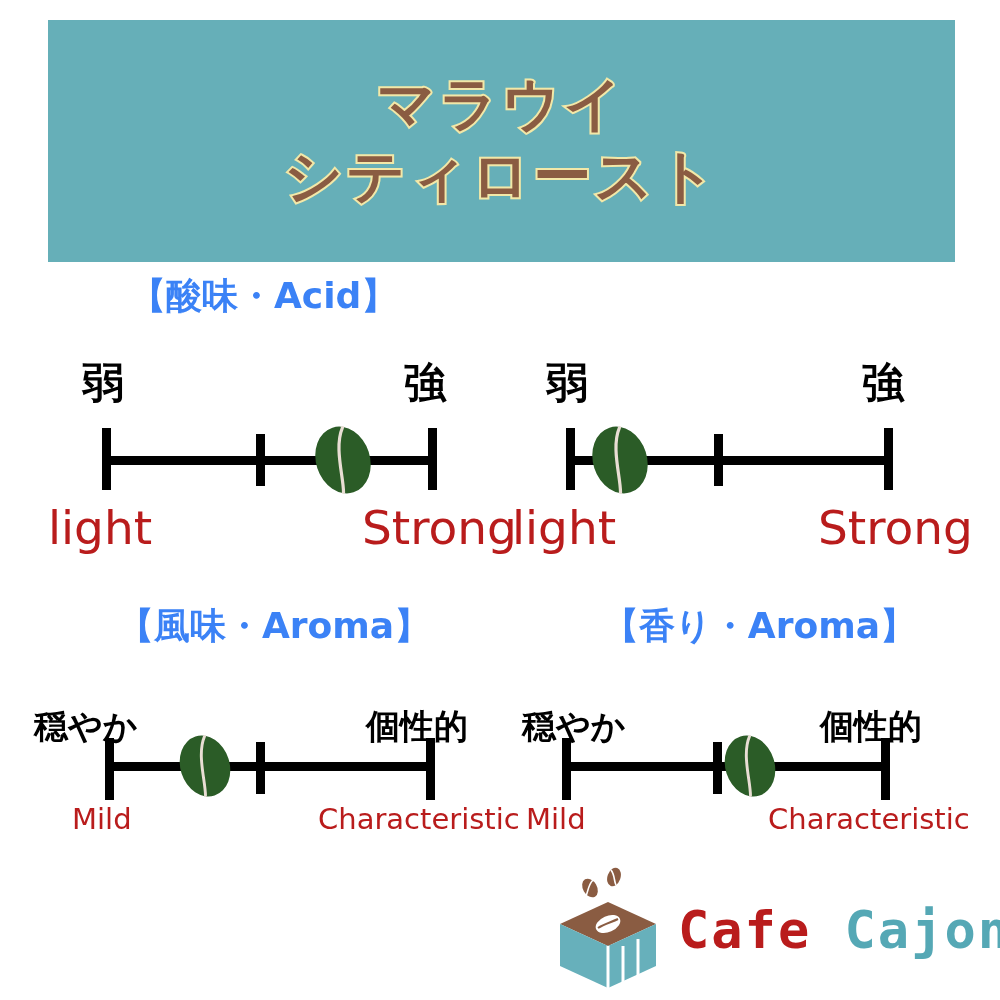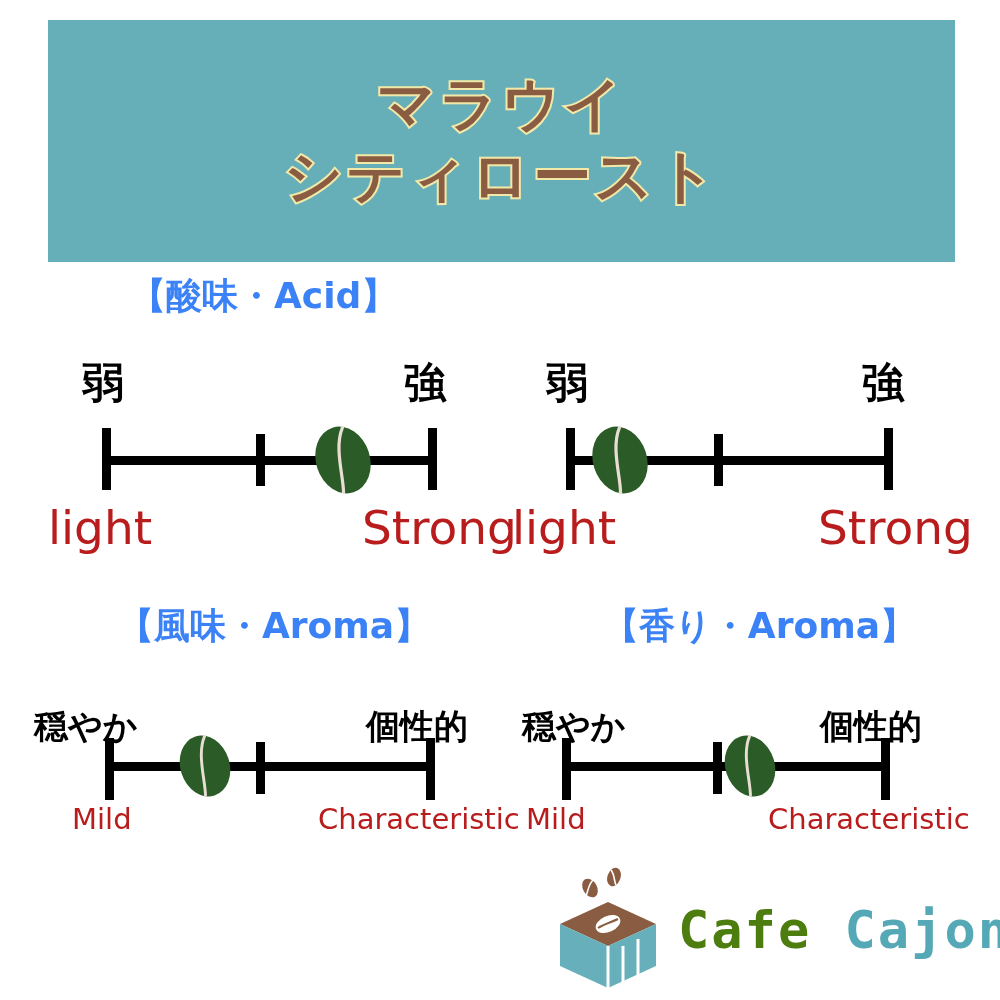--- a/index.html
+++ b/index.html
@@ -116,21 +116,21 @@
   .logo-mark{ position:absolute; left:0; top:0; width:120px; height:125px; }
   .logo-text{
     position:absolute; left:130px; top:38px;
     font-family:"DejaVu Sans Mono", monospace;
     font-size:52px;
     font-weight:700;
     letter-spacing:2px;
     white-space:nowrap;
     line-height:1;
   }
-  .logo-cafe { color:#4d7c0f; }
+  .logo-cafe { color:#b91c1c; }
   .logo-cajon{ color:#55a8b5; }
 </style>
 </head>
 <body>
 
 <div class="page">
 
   <div class="title-band">
     <div class="title-line">マラウイ</div>
     <div class="title-line">シティロースト</div>

